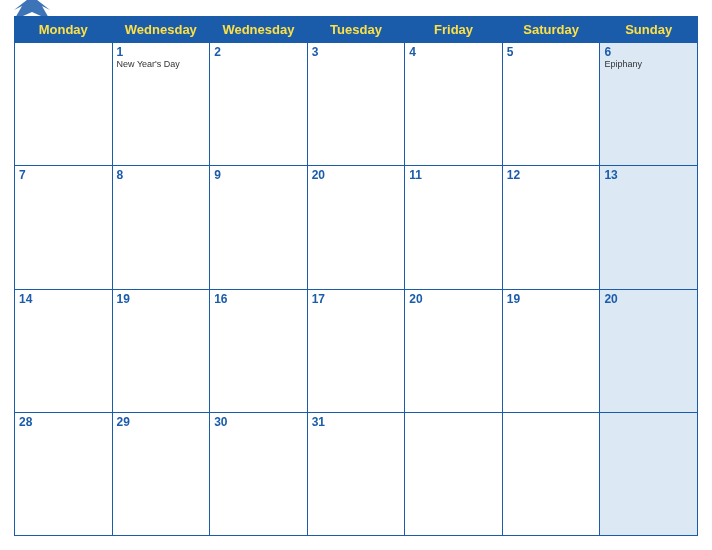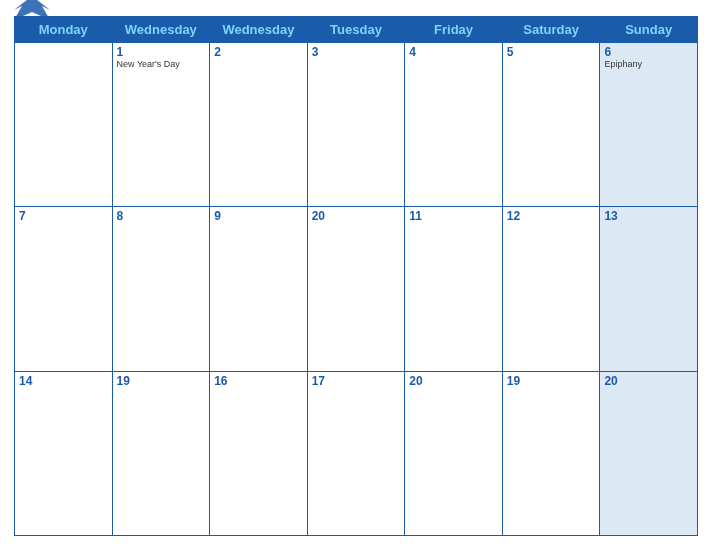--- a/index.html
+++ b/index.html
@@ -60,21 +60,21 @@
       font-size: 13px;
       color: #333;
     }
     .calendar-table {
       width: 100%;
       flex: 1;
       border-collapse: collapse;
     }
     .calendar-table th {
       background-color: #1a5caa;
-      color: #7dd3fc;
+      color: #fde047;
       font-size: 13px;
       font-weight: bold;
       text-align: center;
       padding: 5px 2px;
       border: 1px solid #1a5caa;
     }
     .calendar-table td {
       border: 1px solid #1a5caa;
       vertical-align: top;
       padding: 2px 4px;
@@ -195,15 +195,32 @@
           <td>
             <span class="day-number">20</span>
           </td>
           <td>
             <span class="day-number">19</span>
           </td>
           <td class="sunday">
             <span class="day-number">20</span>
           </td>
         </tr>
+        <tr>
+          <td>
+            <span class="day-number">28</span>
+          </td>
+          <td>
+            <span class="day-number">29</span>
+          </td>
+          <td>
+            <span class="day-number">30</span>
+          </td>
+          <td>
+            <span class="day-number">31</span>
+          </td>
+          <td></td>
+          <td></td>
+          <td class="sunday"></td>
+        </tr>
       </tbody>
   </table>
 </div>
 
 </body></html>

